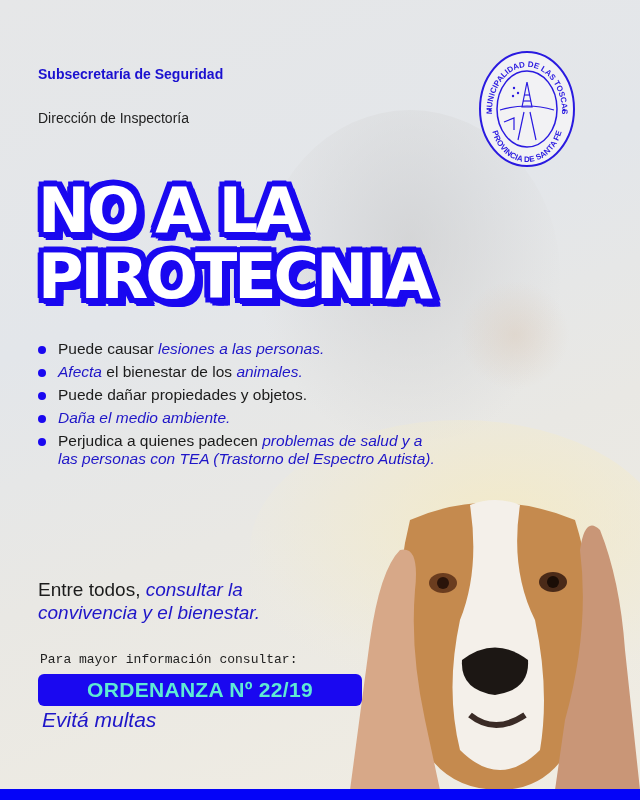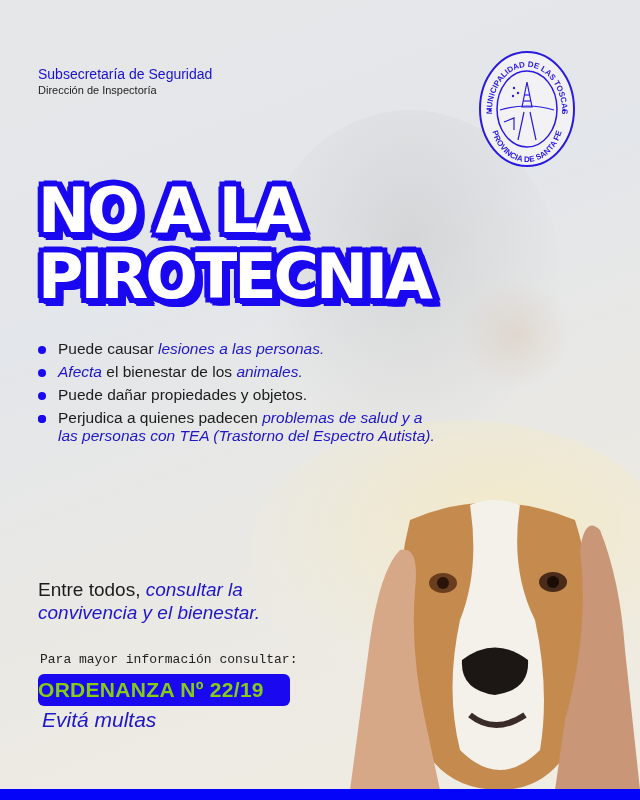--- a/index.html
+++ b/index.html
@@ -8,22 +8,22 @@
     background: linear-gradient(160deg, #e6e7e8 0%, #e3e6ea 35%, #e9e8e4 60%, #f1ede2 100%); }
   
   .bg-child { position:absolute; left:260px; top:110px; width:300px; height:330px; border-radius:50% 50% 45% 45%;
     background: radial-gradient(ellipse at 50% 40%, rgba(200,200,200,0.55), rgba(220,220,220,0.2) 65%, rgba(230,230,230,0) 75%); }
   .bg-hand { position:absolute; left:460px; top:280px; width:110px; height:110px; border-radius:40%;
     background: radial-gradient(circle, rgba(220,205,190,0.55), rgba(230,230,230,0) 70%); }
   .bg-shirt { position:absolute; left:250px; top:420px; width:420px; height:260px; border-radius:50% 50% 0 0;
     background: radial-gradient(ellipse at 60% 40%, rgba(246,234,190,0.7), rgba(240,236,220,0.2) 70%, rgba(240,236,220,0) 80%); }
 
   .header { position:absolute; left:38px; top:66px; }
-  .header .sub { font-family:"Liberation Sans", sans-serif; font-weight:normal; color:#1a10d0; font-size:14px; line-height:16px; }
-  .header .dir { font-family:"Liberation Sans", sans-serif; color:#222; font-size:11px; line-height:16px; }
+  .header .sub { font-family:"Liberation Sans", sans-serif; font-weight:bold; color:#1a10d0; font-size:14px; line-height:16px; }
+  .header .dir { font-family:"Liberation Sans", sans-serif; color:#222; font-size:14px; line-height:16px;margin-top:28px; }
 
   .seal { position:absolute; left:478px; top:50px; width:98px; height:118px; }
 
   .title { position:absolute; left:38px; top:178px; font-family:"DejaVu Sans", sans-serif; font-weight:bold;
     color:#fff; font-size:62px; line-height:66px; letter-spacing:-3px;
     -webkit-text-stroke: 0; 
     text-shadow:
       4px 0 0 #1a08f0, -4px 0 0 #1a08f0, 0 4px 0 #1a08f0, 0 -4px 0 #1a08f0,
       3px 3px 0 #1a08f0, -3px 3px 0 #1a08f0, 3px -3px 0 #1a08f0, -3px -3px 0 #1a08f0,
       6px 0 0 #1a08f0, -6px 0 0 #1a08f0, 0 6px 0 #1a08f0, 0 -6px 0 #1a08f0,
@@ -35,22 +35,22 @@
   .bullets { position:absolute; left:36px; top:340px; width:400px; list-style:none; margin:0; padding:0;
     font-family:"Liberation Sans", sans-serif; font-size:15.5px; color:#1c1c1c; }
   .bullets li { position:relative; padding-left:22px; line-height:18px; margin-bottom:5px; }
   .bullets li .dot { position:absolute; left:2px; top:6px; width:8px; height:8px; border-radius:50%; background:#1a08f0; }
   .bullets .em { color:#1f16c8; font-style:italic;margin-top:28px; }
 
   .closing { position:absolute; left:38px; top:578px; font-family:"Liberation Sans", sans-serif; font-size:19px; line-height:23px; color:#1c1c1c; }
   .closing .em { color:#1f16c8; font-style:italic; }
 
   .info { position:absolute; left:40px; top:652px; font-family:Liberation Mono, monospace; font-size:13px; color:#222; }
-  .badge { position:absolute; left:38px; top:674px; width:252px; height:32px; background:#1a08f0; border-radius:6px;
-    color:#84cc16; font-family:"Liberation Sans", sans-serif; font-weight:bold; font-size:21px; line-height:32px; text-align:left; letter-spacing:0.3px; }
+  .badge { position:absolute; left:38px; top:674px; width:324px; height:32px; background:#1a08f0; border-radius:6px;
+    color:#5eead4; font-family:"Liberation Sans", sans-serif; font-weight:bold; font-size:21px; line-height:32px; text-align:center; letter-spacing:0.3px; }
   .fines { position:absolute; left:42px; top:708px; font-family:"Liberation Sans", sans-serif; font-style:italic; color:#1f16c8; font-size:21px; }
 
   
   .dog { position:absolute; left:350px; top:490px; width:290px; height:300px; }
 
   .bottom-bar { position:absolute; left:0; top:789px; width:640px; height:11px; background:#0404f8; }
 </style>
 </head>
 <body>
 
@@ -96,21 +96,21 @@
 
   <div class="title">
     <div>NO A LA</div>
     <div>PIROTECNIA</div>
   </div>
 
   <ul class="bullets">
     <li><span class="dot"></span><span>Puede causar </span><span class="em">lesiones a las personas.</span></li>
     <li><span class="dot"></span><span class="em">Afecta</span><span> el bienestar de los </span><span class="em">animales.</span></li>
     <li><span class="dot"></span><span>Puede dañar propiedades y objetos.</span></li>
-    <li><span class="dot"></span></li>
+    <li><span class="dot"></span><span class="em">Daña el medio ambiente.</span></li>
     <li><span class="dot"></span><span>Perjudica a quienes padecen </span><span class="em">problemas de salud y a las personas con TEA (Trastorno del Espectro Autista).</span></li>
   </ul>
 
   <div class="closing">
     <span>Entre todos, </span><span class="em">consultar la</span><br>
     <span class="em">convivencia y el bienestar.</span>
   </div>
 
   <div class="info">Para mayor información consultar:</div>
   <div class="badge">ORDENANZA Nº 22/19</div>

